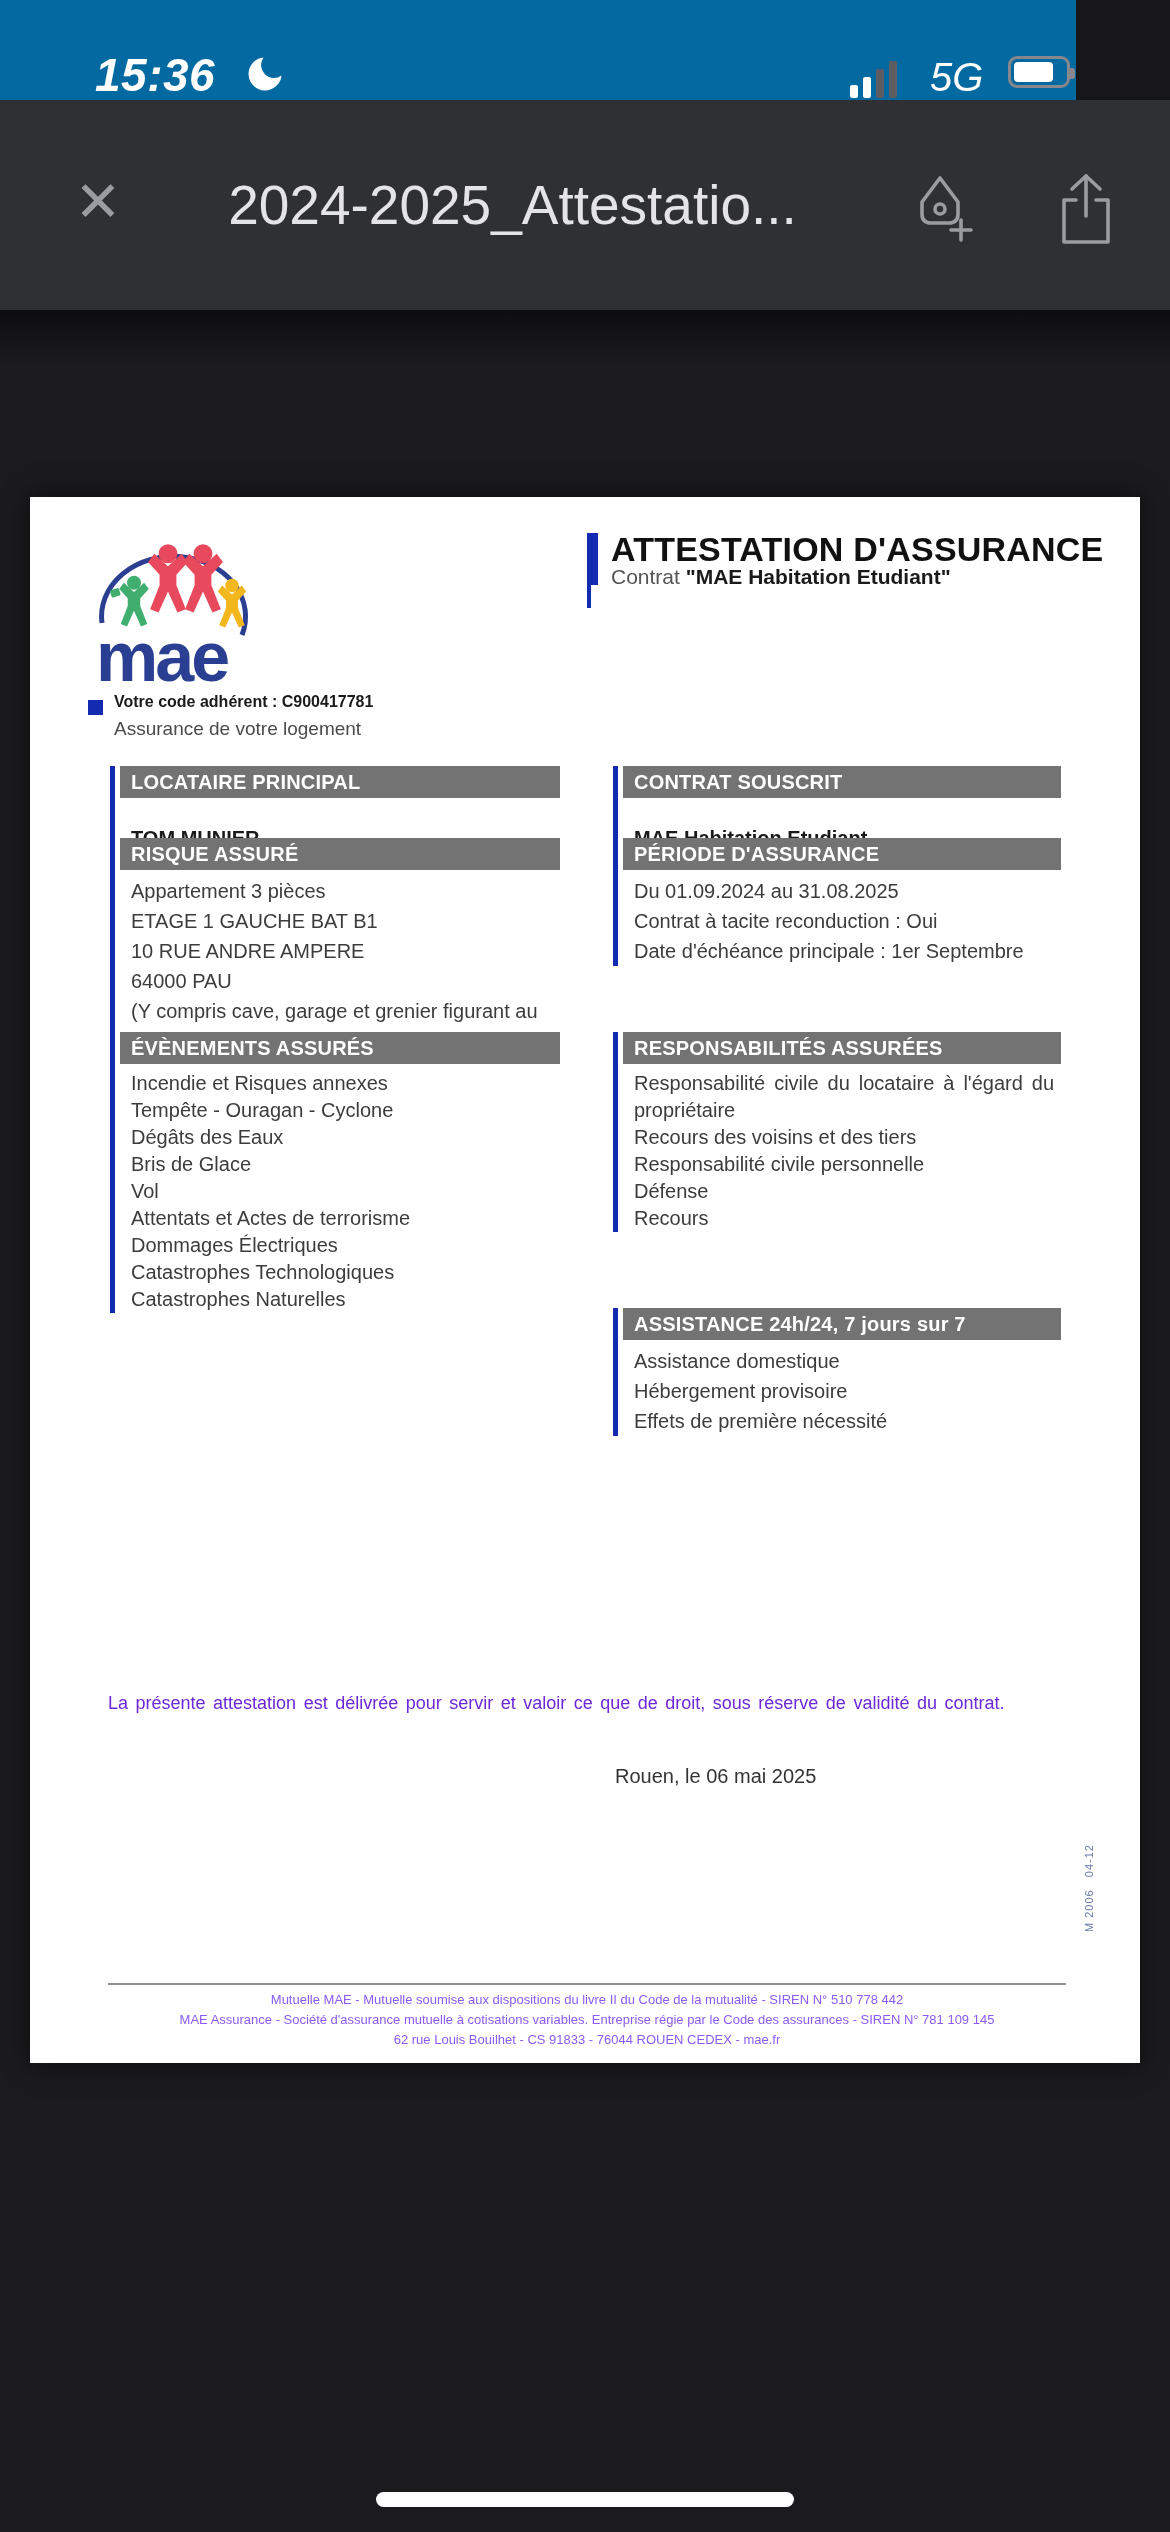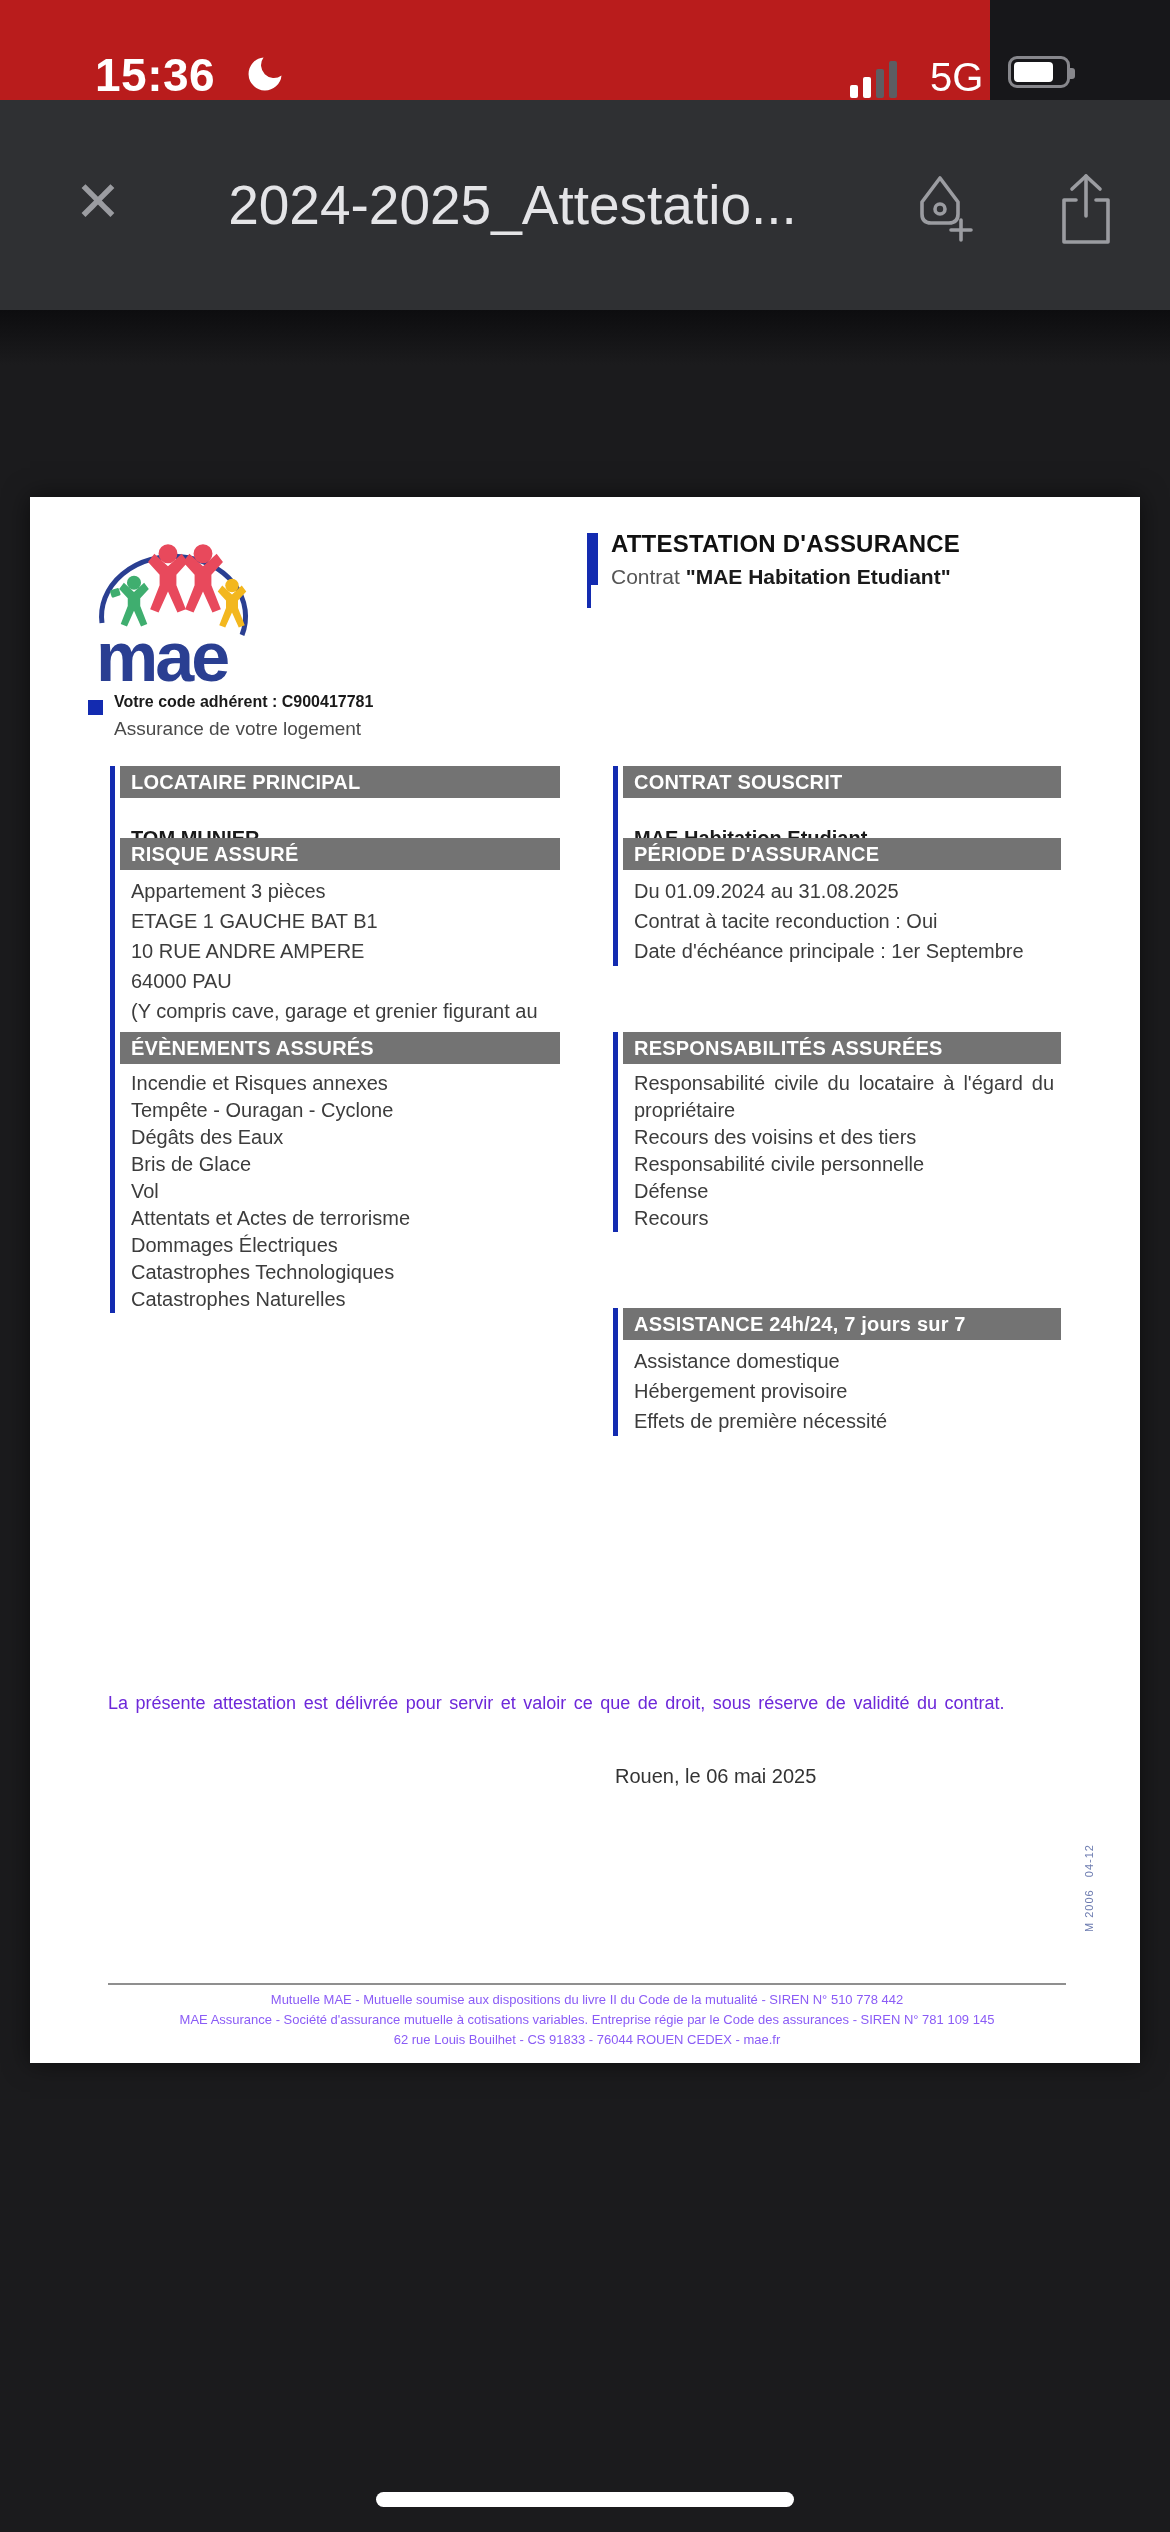--- a/index.html
+++ b/index.html
@@ -4,21 +4,21 @@
 <style>
   * { margin:0; padding:0; box-sizing:border-box; }
   html,body { width:1170px; height:2532px; }
   body {
     position:relative; overflow:hidden;
     background:#17171a;
     font-family:"Liberation Sans", sans-serif;
     -webkit-font-smoothing:antialiased;
   }
   
-  .statusbar { position:absolute; left:0; top:0; width:990px; height:100px; background:#b91c1c; z-index:5; }
+  .statusbar { position:absolute; left:0; top:0; width:1076px; height:100px; background:#0369a1; z-index:5;font-style:italic; }
   .sb-time { position:absolute; left:95px; top:48px; color:#ffffff; font-size:46px; font-weight:700; letter-spacing:.5px; }
   .sb-moon { position:absolute; left:243px; top:52px; width:44px; height:44px; fill:#ffffff; }
   .sb-signal { position:absolute; left:850px; top:58px; display:flex; align-items:flex-end; gap:5px; height:40px; }
   .sb-signal i { display:block; width:8px; border-radius:2px; background:#5d5d62; }
   .sb-signal i.on { background:#ffffff; }
   .sb-signal i:nth-child(1){height:13px;} .sb-signal i:nth-child(2){height:21px;}
   .sb-signal i:nth-child(3){height:29px;} .sb-signal i:nth-child(4){height:37px;}
   .sb-net { position:absolute; left:930px; top:55px; color:#ffffff; font-size:40px; font-weight:500; }
   .sb-batt { position:absolute; left:1008px; top:56px; width:62px; height:32px; border:3px solid #87878c; border-radius:9px; }
   .sb-batt .fill { position:absolute; left:3px; top:3px; bottom:3px; width:70%; background:#ffffff; border-radius:4px; }
@@ -42,21 +42,21 @@
   .logo { position:absolute; left:60px; top:22px; width:168px; height:185px; }
 
   
   .adh-square { position:absolute; left:58px; top:203px; width:15px; height:15px; background:#132bb0; }
   .adh-code { position:absolute; left:84px; top:196px; font-size:16px; font-weight:700; color:#1a1a1a;text-align:right; }
   .adh-sub  { position:absolute; left:84px; top:221px; font-size:19px; color:#4a4a4a; }
 
   
   .att-bar  { position:absolute; left:557px; top:36px; width:11px; height:52px; background:#132bb0; }
   .att-bar2 { position:absolute; left:557px; top:88px; width:4px; height:23px; background:#132bb0; }
-  .att-title { position:absolute; left:581px; top:33px; font-size:24px; font-weight:700; color:#111; letter-spacing:.2px; }
+  .att-title { position:absolute; left:581px; top:33px; font-size:34px; font-weight:700; color:#111; letter-spacing:.2px; }
   .att-sub { position:absolute; left:581px; top:68px; font-size:21px; color:#555; }
   .att-sub b { color:#1a1a1a; }
 
   
   .sec { position:absolute; }
   .sec .vline { position:absolute; left:0; top:0; bottom:0; width:5px; background:#132bb0; }
   .sec-header { margin-left:10px; height:32px; line-height:32px; background:#737373; color:#ffffff;
                 font-size:20px; font-weight:700; padding-left:11px; letter-spacing:.2px; }
   .sec-body { margin-left:10px; padding-left:11px; padding-top:6px; font-size:20px; color:#3c3c3c; }
   .sec-body .bold { font-weight:700; color:#1a1a1a; padding-top:2px;margin-top:17px; }

